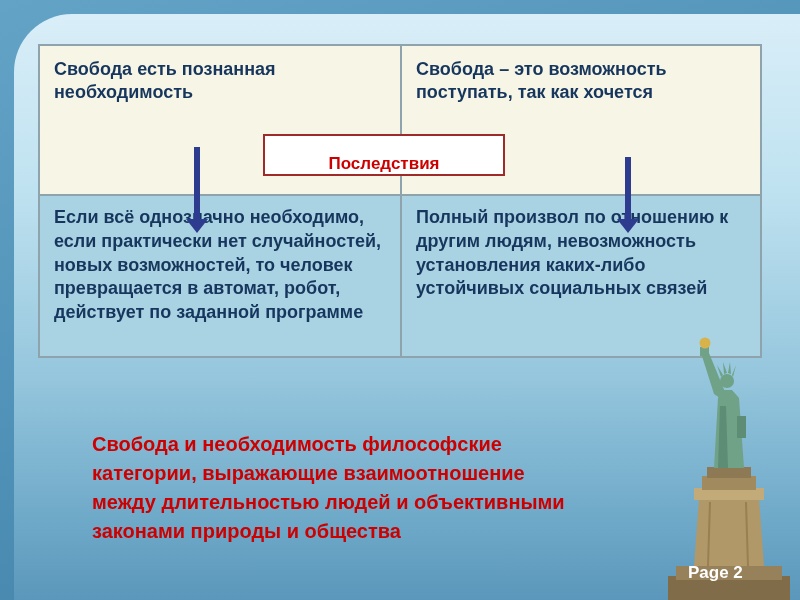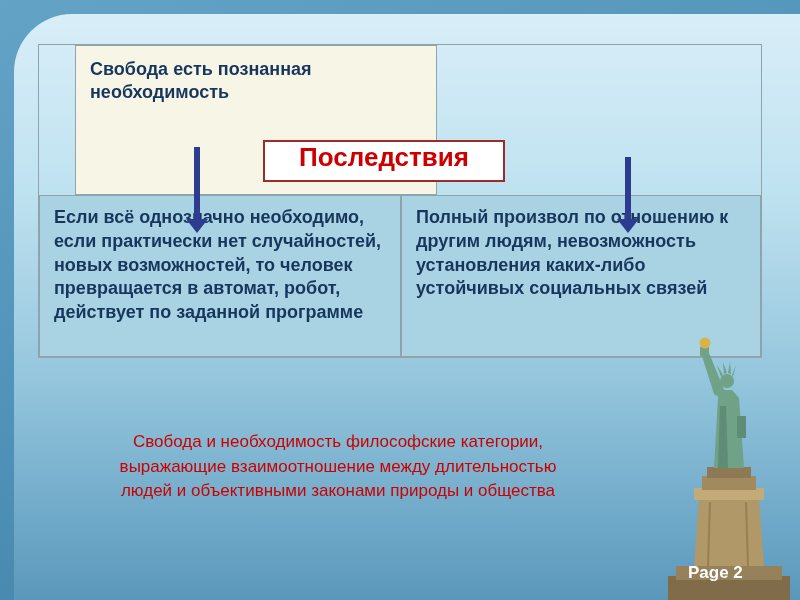--- a/index.html
+++ b/index.html
@@ -19,70 +19,73 @@
   
   .grid{
     position:absolute;left:38px;top:44px;width:722px;height:312px;
     border:1px solid #8fa3ad;
   }
   .cell{
     position:absolute;box-sizing:border-box;
     border:1px solid #8fa3ad;
     color:#17365d;font-weight:bold;
   }
-  .cell-topleft   {left:0;top:0;width:362px;height:150px;background:#f7f6e6;font-size:18px;line-height:1.25;padding:12px 14px;margin-left:36px;}
+  .cell-topleft   {left:0;top:0;width:362px;height:150px;background:#f7f6e6;font-size:18px;line-height:1.25;padding:12px 14px;}
   .cell-topright  {left:362px;top:0;width:360px;height:150px;background:#f7f6e6;font-size:18px;line-height:1.25;padding:12px 14px;}
   .cell-botleft   {left:0;top:150px;width:362px;height:162px;background:#a9d3e3;font-size:18px;line-height:1.32;padding:10px 14px;}
   .cell-botright  {left:362px;top:150px;width:360px;height:162px;background:#a9d3e3;font-size:18px;line-height:1.32;padding:10px 14px;}
   
   .arrow{position:absolute;width:22px;}
   .arrow .shaft{
     position:absolute;left:8px;top:0;width:6px;bottom:13px;
     background:#2d3c8e;
   }
   .arrow .head{
     position:absolute;left:0;bottom:0;width:0;height:0;
     border-left:11px solid transparent;border-right:11px solid transparent;
     border-top:14px solid #2d3c8e;
   }
   .arrow-left{left:147px;top:102px;height:86px;}
   .arrow-right{left:578px;top:112px;height:76px;}
   
   .consequences{
-    position:absolute;left:263px;top:140px;width:238px;height:38px;
+    position:absolute;left:263px;top:134px;width:238px;height:38px;
     background:#ffffff;border:2px solid #9e2a2a;
-    display:flex;align-items:flex-start;justify-content:center;
-    color:#cc0000;font-weight:bold;font-size:26px;
+    display:flex;align-items:flex-end;justify-content:center;
+    color:#cc0000;font-weight:bold;font-size:17px;
     z-index:5;
   }
   
   .caption{
     position:absolute;left:92px;top:430px;width:492px;
-    text-align:center;color:#cc0000;font-weight:normal;
-    font-size:17px;line-height:1.45;
+    text-align:left;color:#cc0000;font-weight:bold;
+    font-size:20px;line-height:1.45;
   }
   
   .page-label{
     position:absolute;left:688px;top:563px;
     color:#ffffff;font-weight:bold;font-size:17px;z-index:6;
   }
   
   .statue{
     position:absolute;right:4px;bottom:0;width:134px;height:264px;z-index:3;
   }
 </style>
 </head>
 <body>
 
 <div class="slide">
   <div class="panel"></div>
 
   <div class="grid">
     <div class="cell cell-topleft">
       <span>Свобода есть познанная необходимость</span>
+    </div>
+    <div class="cell cell-topright">
+      <span>Свобода – это возможность поступать, так  как хочется</span>
     </div>
     <div class="cell cell-botleft">
       <span>Если всё однозначно необходимо, если практически нет случайностей, новых возможностей, то человек превращается в автомат, робот, действует по заданной программе</span>
     </div>
     <div class="cell cell-botright">
       <span>Полный произвол по отношению к другим людям, невозможность установления каких-либо устойчивых  социальных связей</span>
     </div>
 
     <div class="arrow arrow-left">
       <div class="shaft"></div>

